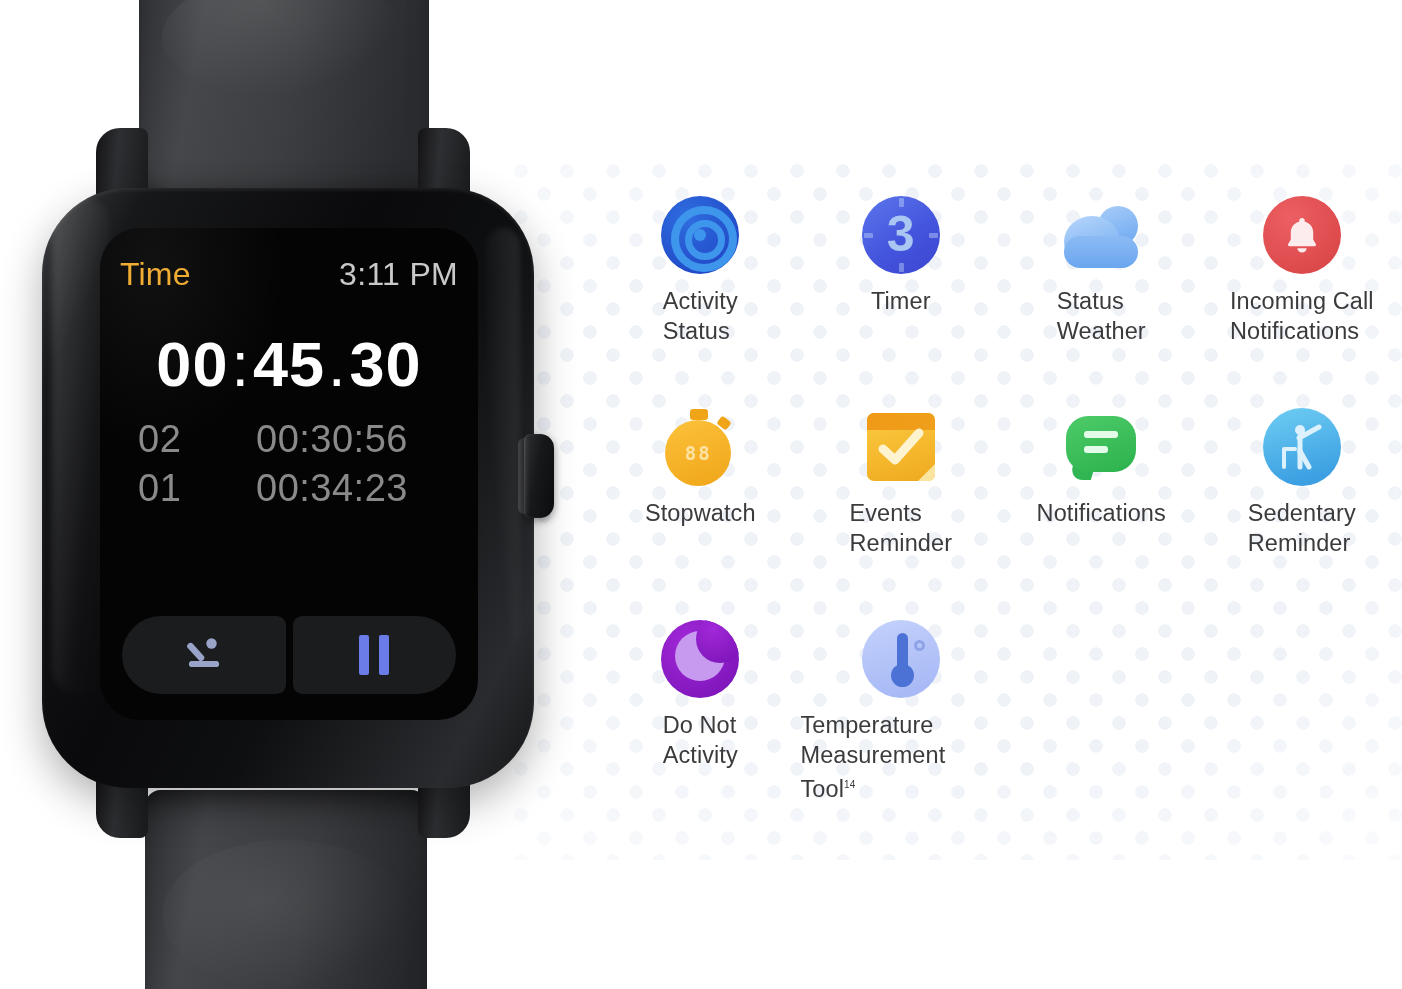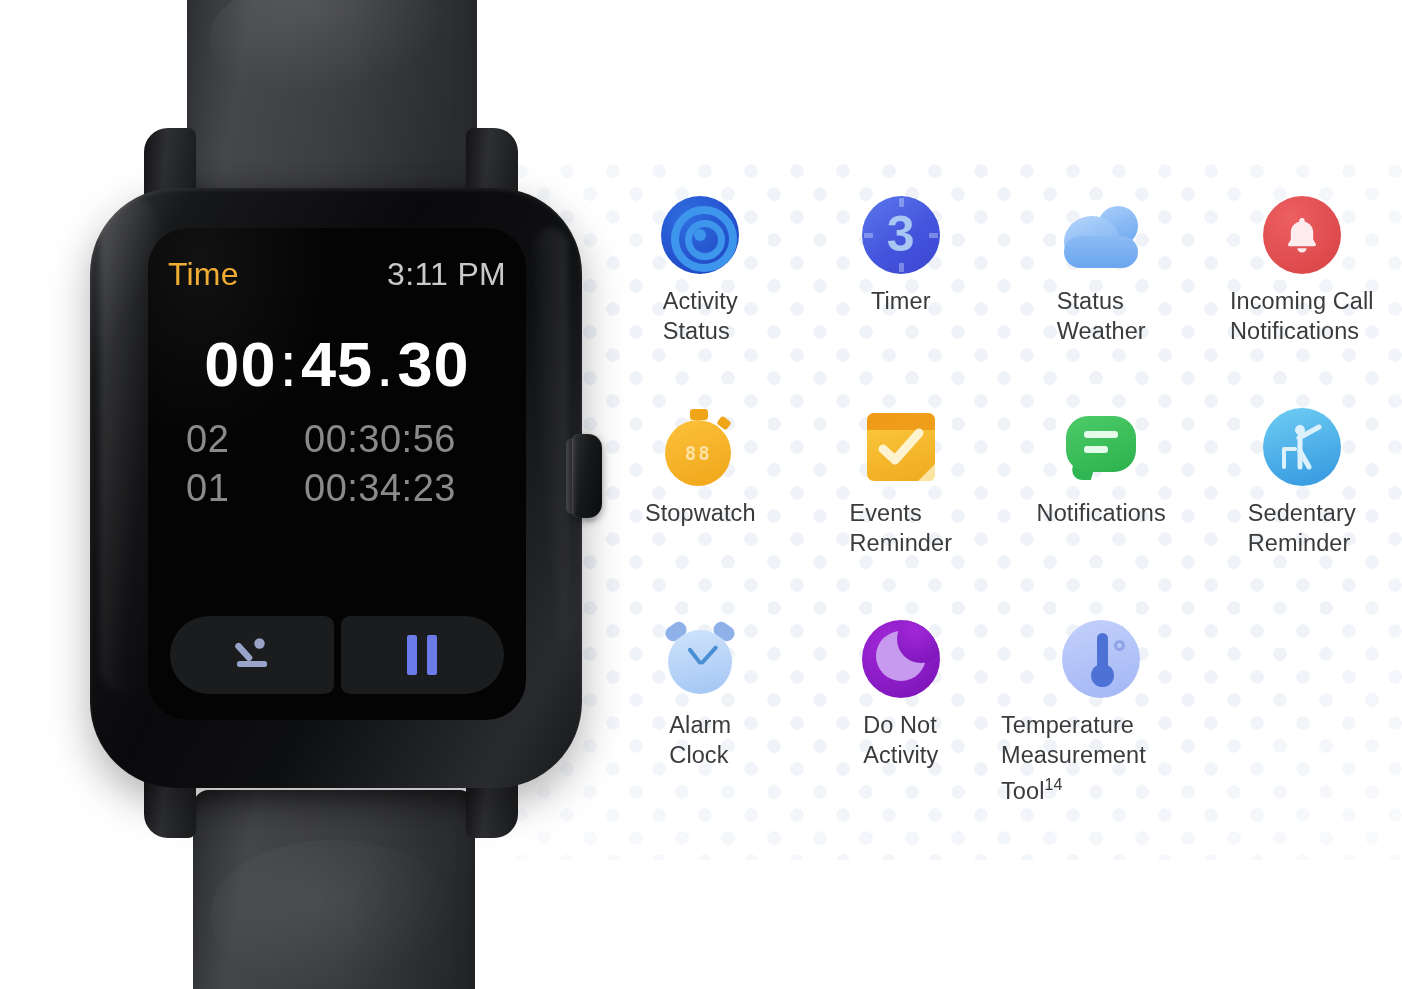--- a/index.html
+++ b/index.html
@@ -33,21 +33,20 @@
     pointer-events: none;
   }
 
   
   #watch-assembly {
     position: absolute;
     left: 0;
     top: 0;
     width: 600px;
     height: 989px;
-    margin-left: 48px;
   }
 
   .strap {
     position: absolute;
     background: linear-gradient(100deg, #2f3033 0%, #46474a 22%, #3d3e41 52%, #2b2c2f 88%);
   }
   #strap-top {
     left: 139px;
     top: -40px;
     width: 290px;
@@ -274,21 +273,21 @@
     margin-bottom: 12px;
   }
   .feature-label {
     font-size: 23.5px;
     line-height: 30px;
     color: #3b3b3d;
     text-align: left;
     max-width: 196px;
     letter-spacing: .1px;
   }
-  .feature-label sup { font-size: 16px; vertical-align: super; }
+  .feature-label sup { font-size: 10px; vertical-align: super; }
 
   
   .ic-activity {
     border-radius: 50%;
     background: radial-gradient(circle at 34% 28%, #2f6de0, #1f45c4 85%);
   }
   .ic-activity .ring {
     position: absolute;
     border-radius: 50%;
     border-style: solid;
@@ -623,33 +622,20 @@
         <path d="M24 30 l9 16" stroke="#ddf1fc" stroke-width="5" stroke-linecap="round"></path>
         <path d="M8 28 l0 18 M8 28 l11 0" stroke="#ddf1fc" stroke-width="4" stroke-linecap="round"></path>
       </svg>
     </div>
     <div class="feature-label">
       <span>Sedentary</span><br>
       <span>Reminder</span>
     </div>
   </div>
 
-  <div class="feature-cell">
-    <div class="feature-icon ic-alarm">
-      <span class="bell-l"></span>
-      <span class="bell-r"></span>
-      <span class="face"></span>
-      <span class="hand h-hour"></span>
-      <span class="hand h-min"></span>
-    </div>
-    <div class="feature-label">
-      <span>Alarm</span><br>
-      <span>Clock</span>
-    </div>
-  </div>
 
   <div class="feature-cell">
     <div class="feature-icon ic-dnd">
       <span class="moon"></span>
     </div>
     <div class="feature-label">
       <span>Do Not</span><br>
       <span>Activity</span>
     </div>
   </div>

